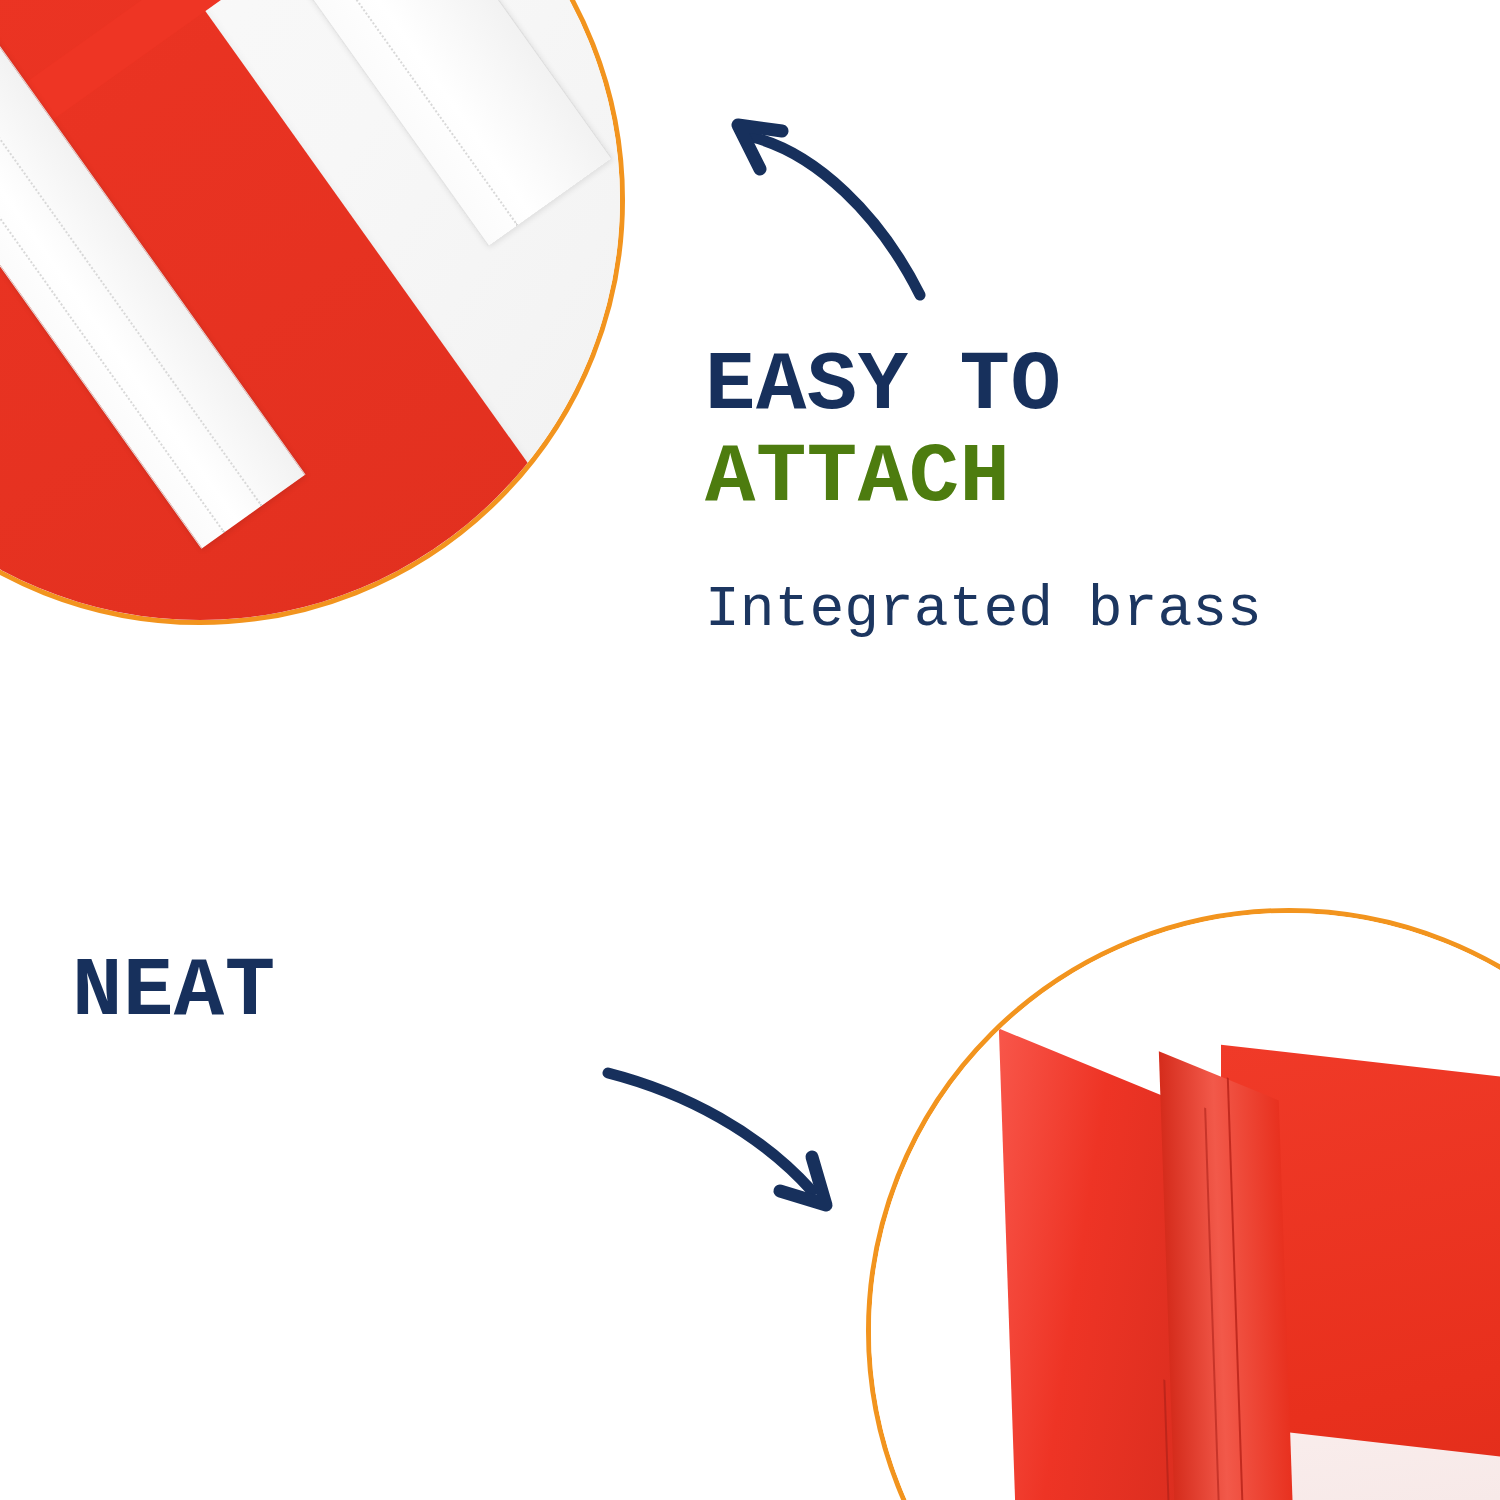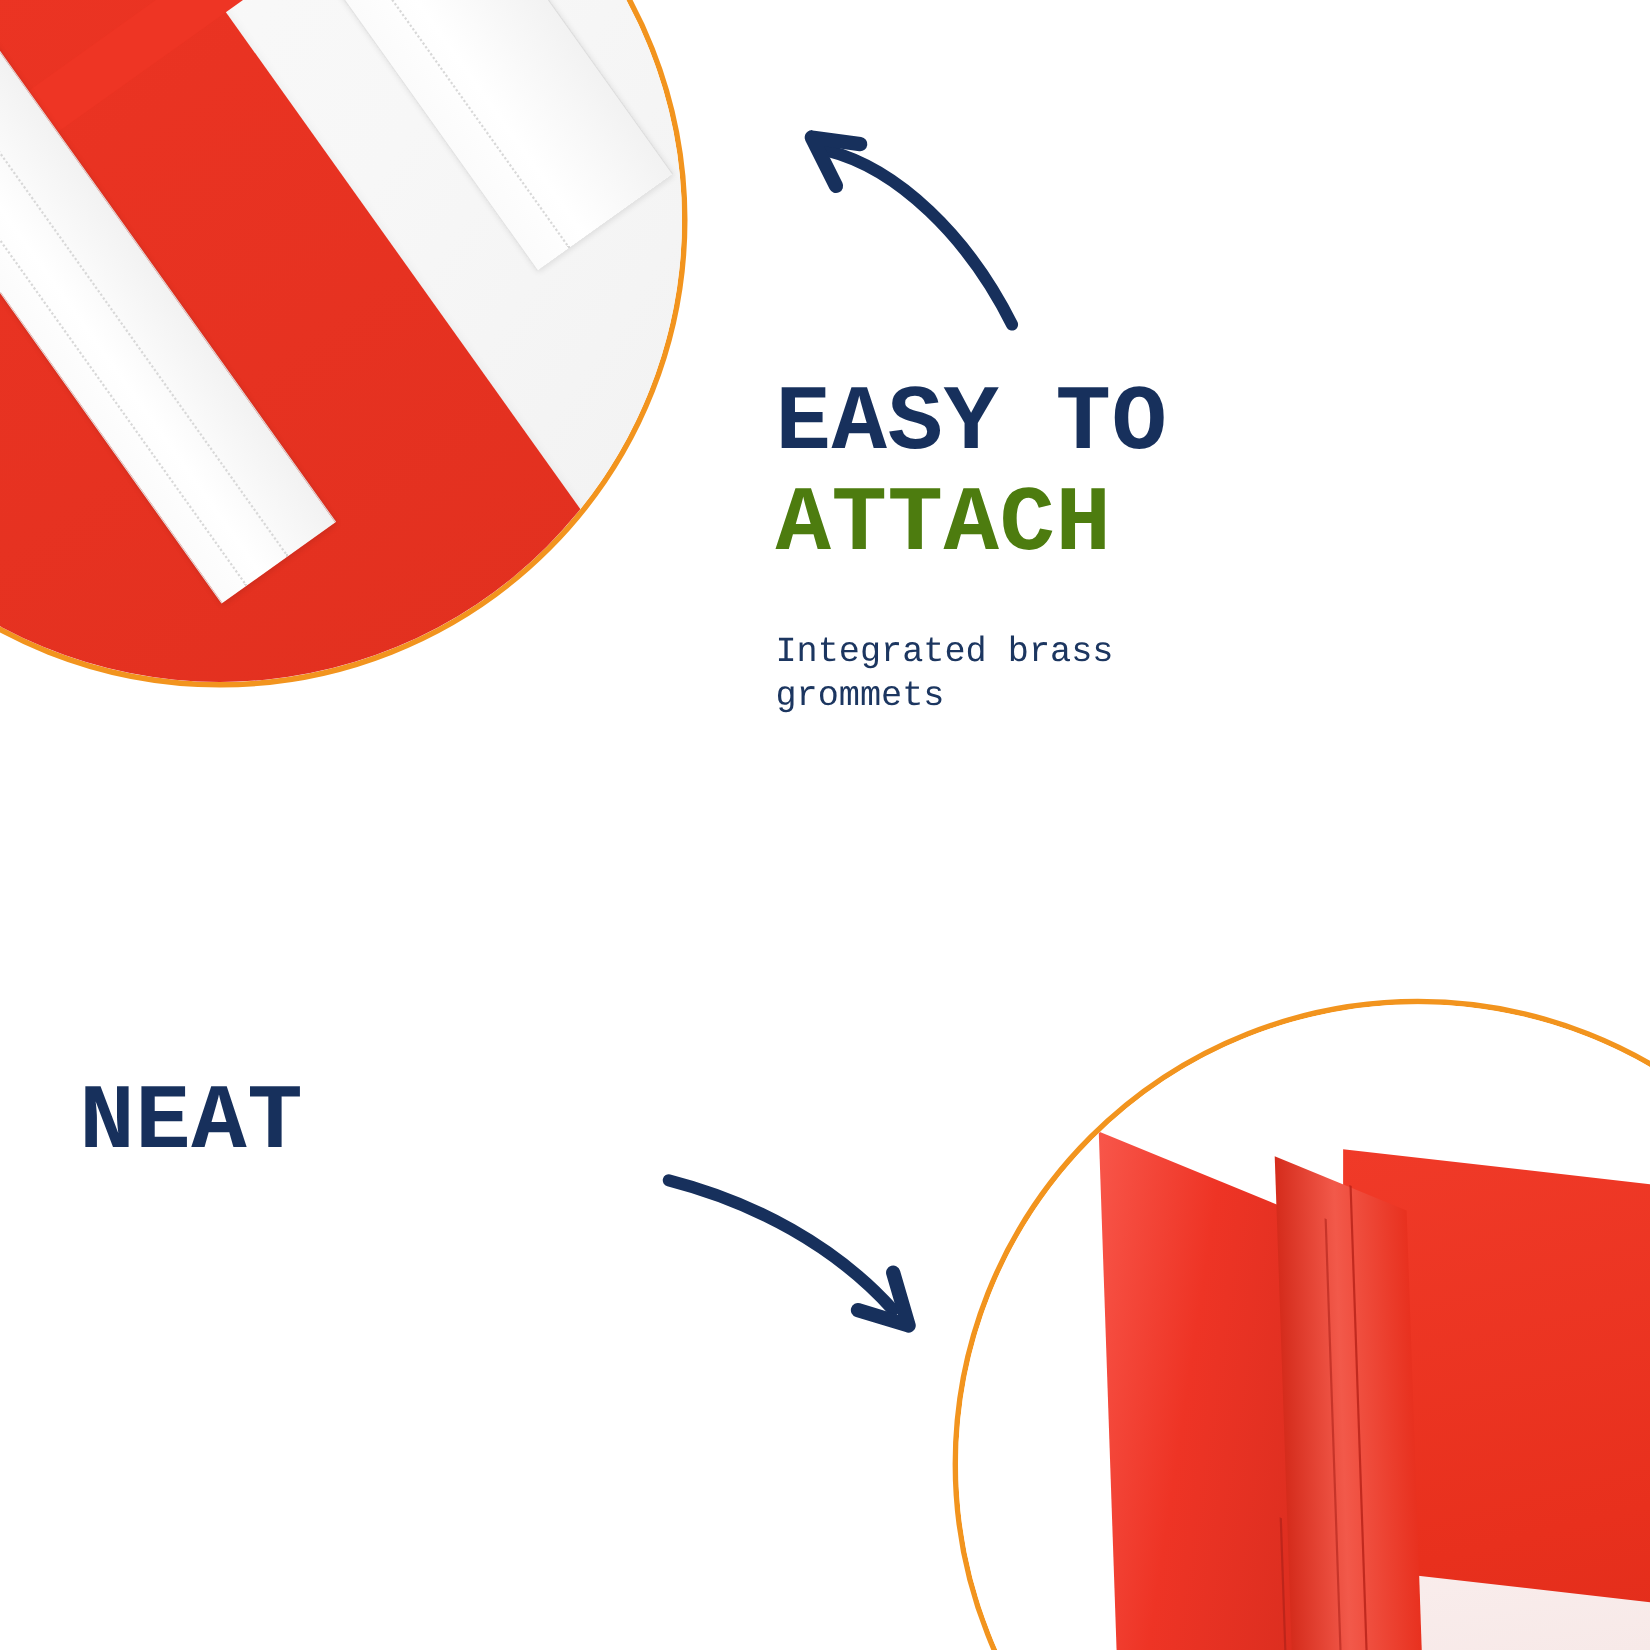--- a/index.html
+++ b/index.html
@@ -186,37 +186,37 @@
   .arrow-svg {
     position: absolute;
     overflow: visible;
   }
   #arrow-top { left: 720px; top: 105px; }
   #arrow-bottom { left: 590px; top: 1055px; }
 
   
   .text-block { position: absolute; }
   #block-attach { left: 705px; top: 340px; width: 560px; }
-  #block-finishes { left: 72px; top: 976px; width: 560px; }
+  #block-finishes { left: 72px; top: 946px; width: 560px; }
 
   .headline {
     margin: 0;
     font-size: 84px;
     font-weight: 700;
     line-height: 1.10;
     letter-spacing: 0.5px;
     text-transform: uppercase;
   }
   .headline .line-1 { display: block; color: #17305C; }
   .headline .line-2 { display: block; color: #4d7c0f; }
 
   .subtext {
     margin: 0;
     padding-top: 48px;
-    font-size: 32px;
+    font-size: 58px;
     font-weight: 400;
     line-height: 1.26;
     color: #1C3660;
   }
   .subtext .sub-line { display: block; }
 </style>
 </head>
 <body>
 
 <div id="page">
@@ -244,21 +244,20 @@
     <path d="M18 20 L 62 26 M18 20 L 40 64" fill="none" stroke="#17305C" stroke-width="13" stroke-linecap="round" stroke-linejoin="round"></path>
   </svg>
 
   <div class="text-block" id="block-attach">
     <h2 class="headline">
       <span class="line-1">EASY TO</span>
       <span class="line-2">ATTACH</span>
     </h2>
     <p class="subtext">
       <span class="sub-line">Integrated brass</span>
-      <span class="sub-line">grommets</span>
     </p>
   </div>
 
   <div class="text-block" id="block-finishes">
     <h2 class="headline">
       <span class="line-1">NEAT</span>
     </h2>
   </div>
 
   <svg class="arrow-svg" id="arrow-bottom" width="260" height="175" viewBox="0 0 260 175">

